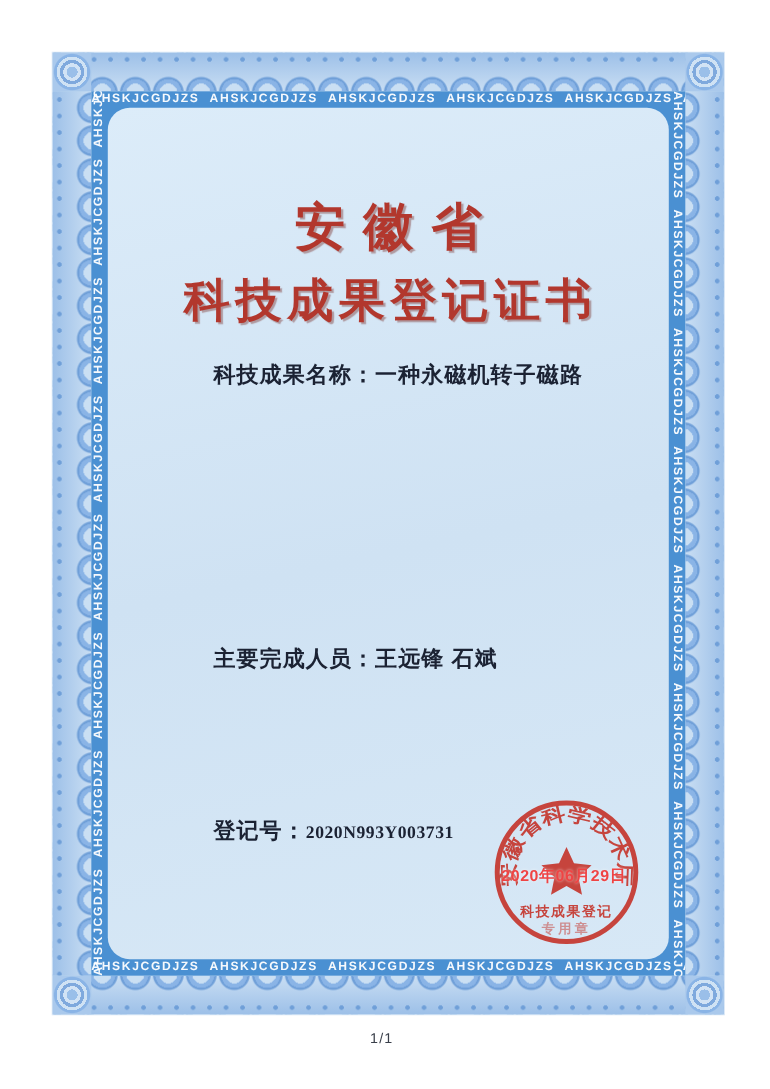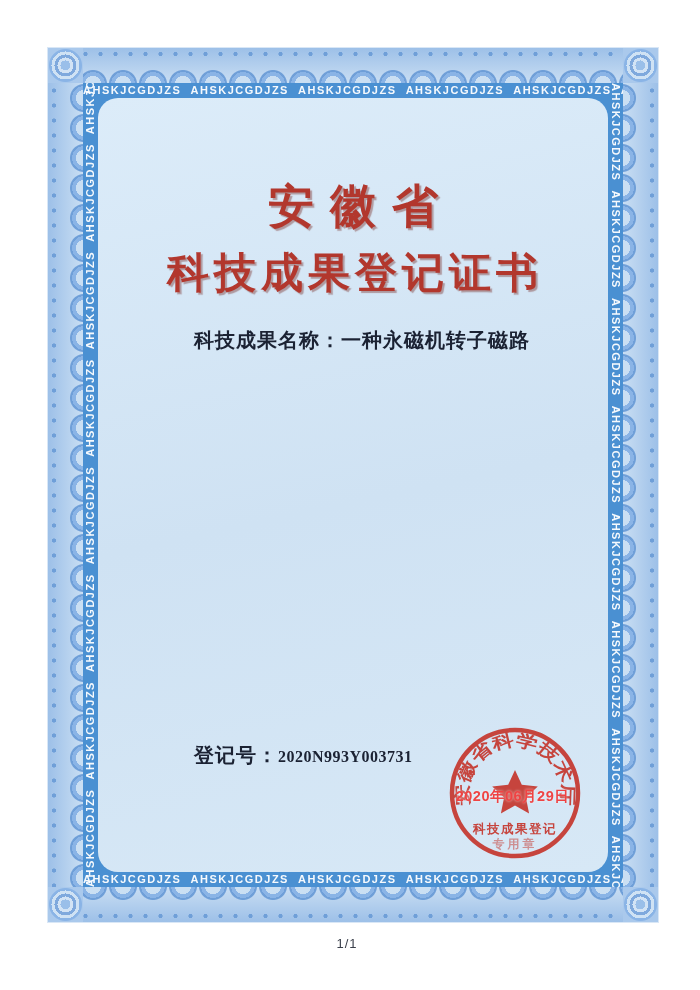--- a/index.html
+++ b/index.html
@@ -130,20 +130,23 @@
 
     <div class="content">
       <div class="title-1">安徽省</div>
       <div class="title-2">科技成果登记证书</div>
 
       <div class="field f-achievement">
         <span>科技成果名称：</span><span>一种永磁机转子磁路</span>
       </div>
 
 
+      <div class="field f-personnel">
+        <span>主要完成人员：</span><span>王远锋 石斌</span>
+      </div>
 
       <div class="field f-regno">
         <span>登记号：</span><span class="serif-num">2020N993Y003731</span>
       </div>
 
     </div>
   </div>
 </div>
 
 <svg class="seal" viewBox="0 0 150 150" xmlns="http://www.w3.org/2000/svg" xmlns:xlink="http://www.w3.org/1999/xlink">

